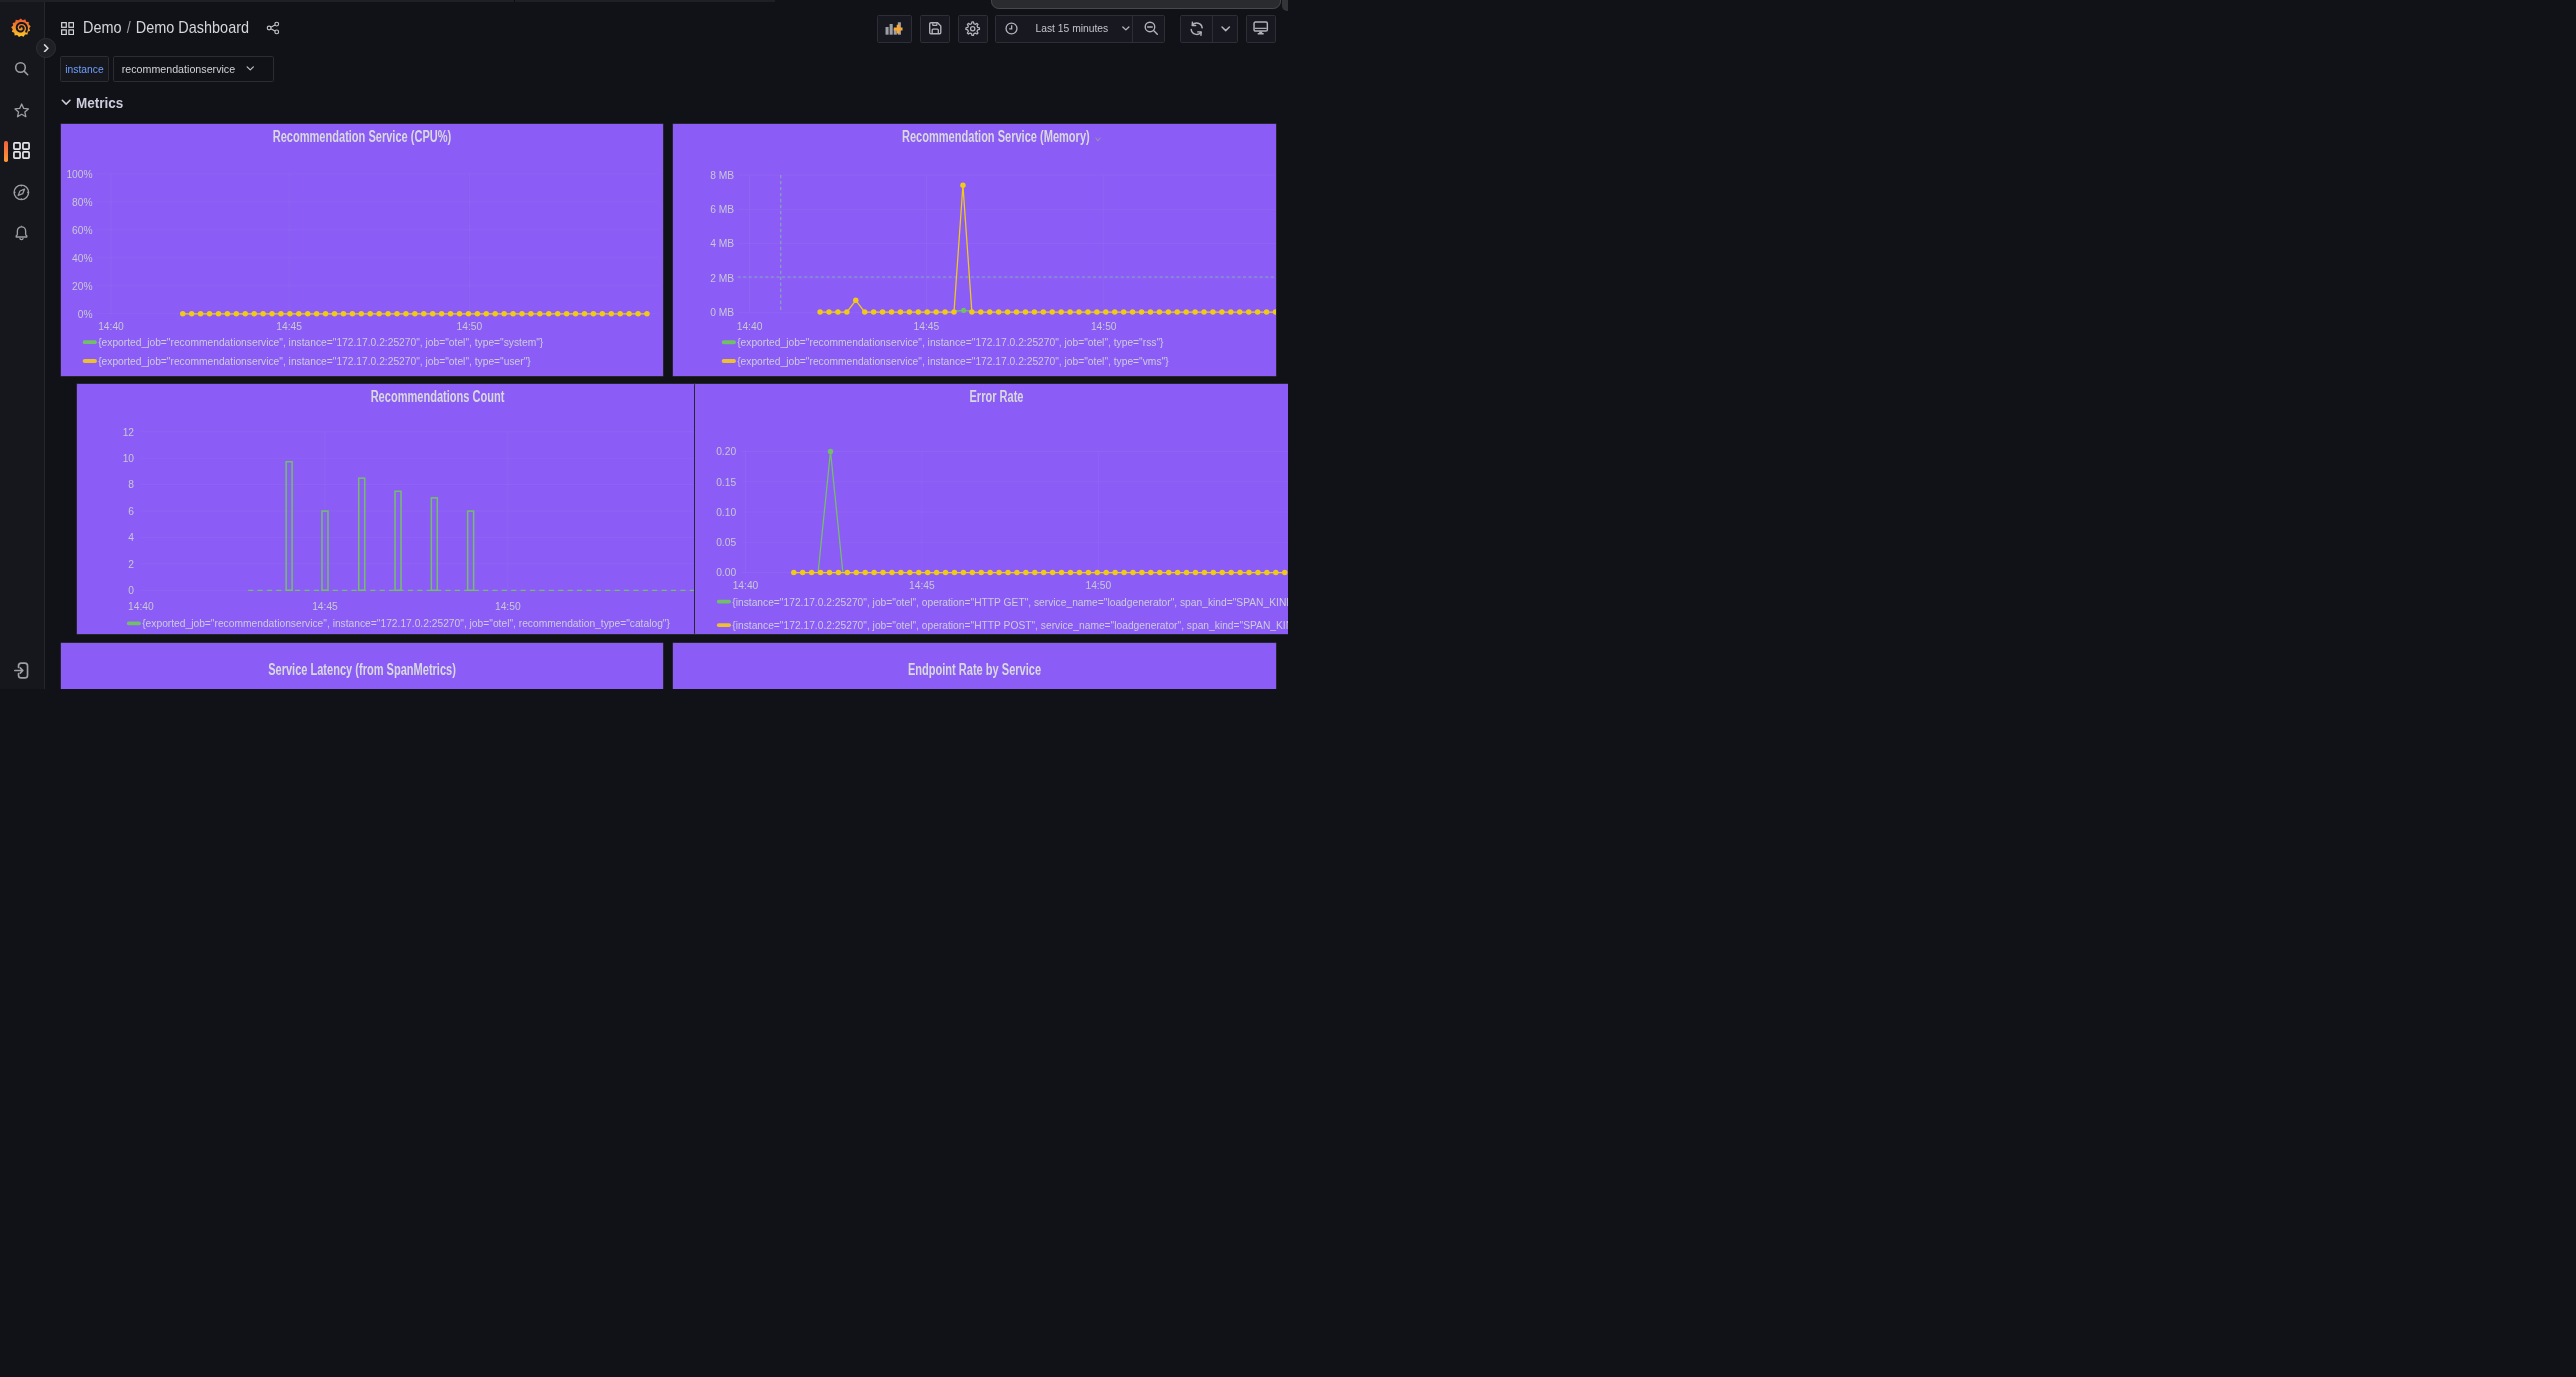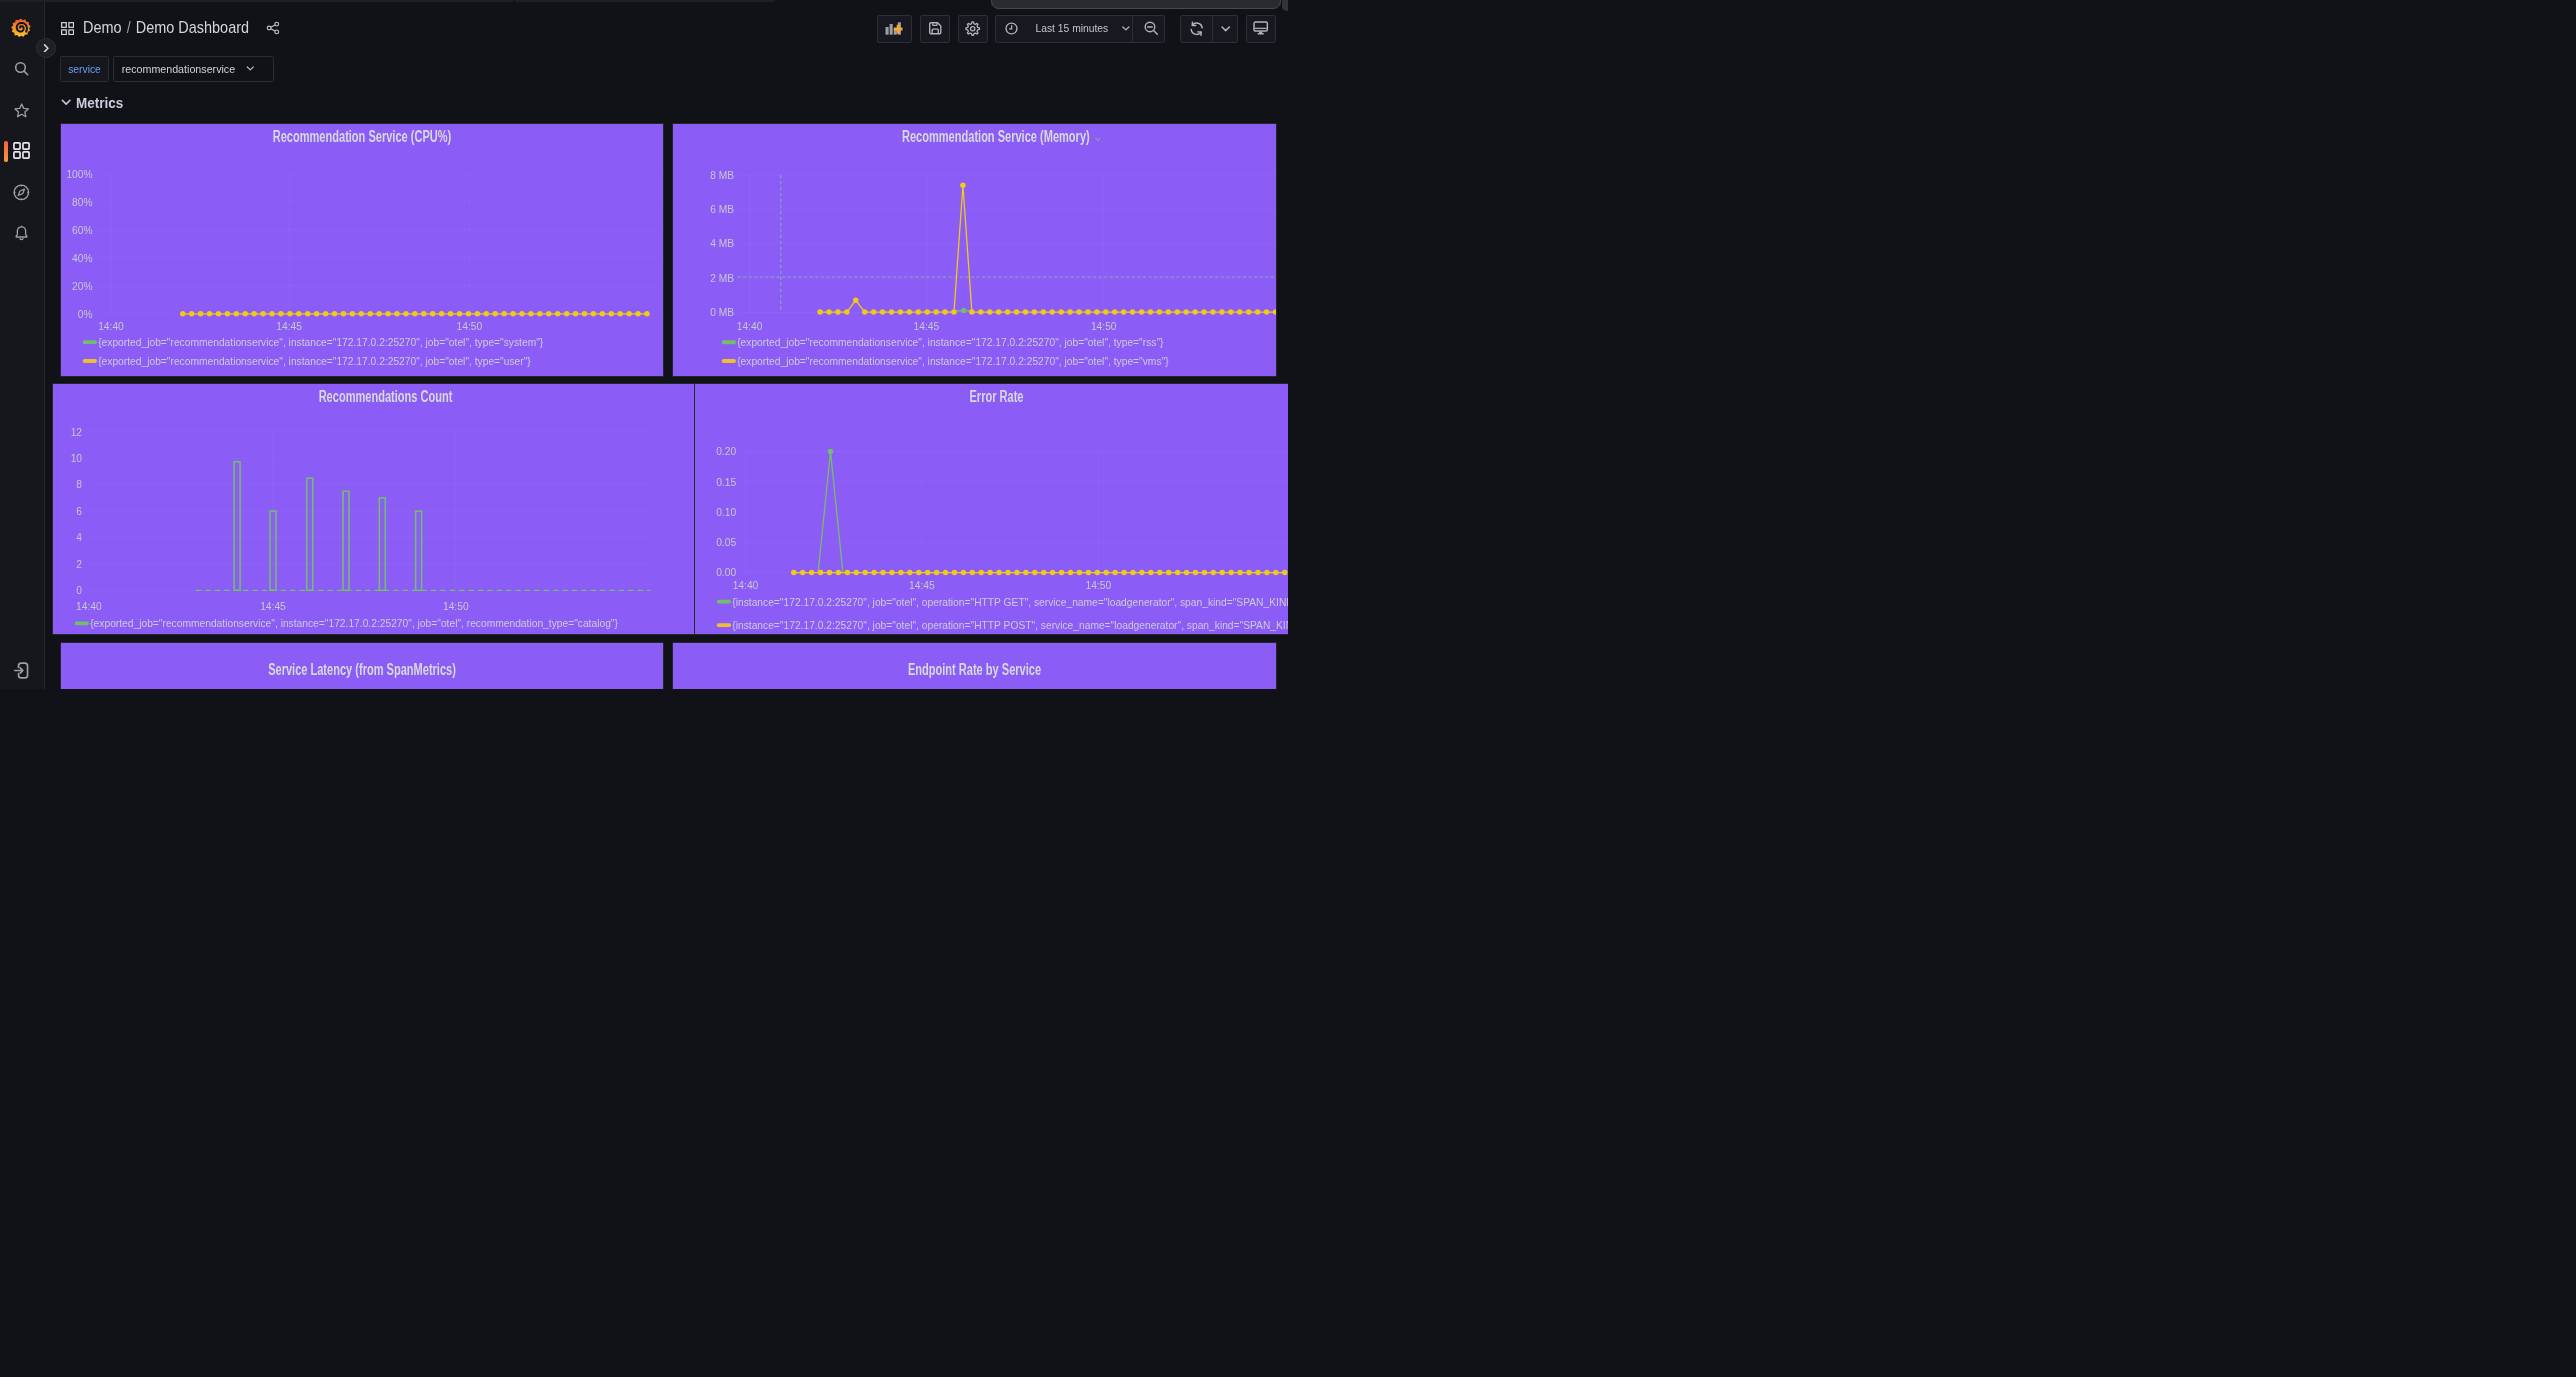--- a/index.html
+++ b/index.html
@@ -166,21 +166,21 @@
     </svg>
   </div>
   <div class="tbtn" style="left:1246px; width:30px;">
     <svg width="15.4" height="14.5" viewBox="0 0 18 17">
       <rect x="1.2" y="1.2" width="15.6" height="10.6" rx="1.6" fill="none" stroke="#b2b3bb" stroke-width="1.7"></rect>
       <path d="M2 8.6 H16" stroke="#b2b3bb" stroke-width="1.4"></path>
       <path d="M7.2 12.3 h3.6 v1.9 h1.7 v1.5 h-7 v-1.5 h1.7 z" fill="#b2b3bb"></path>
     </svg>
   </div>
 
-  <div class="abs" id="varlabel">service</div>
+  <div class="abs" id="varlabel">instance</div>
   <div class="abs" id="varvalue">
       <span>recommendationservice</span>
     <svg width="8.5" height="5.1" viewBox="0 0 11 7" style="margin-left:11px;">
       <path d="M1.2 1.2 L5.5 5.4 L9.8 1.2" fill="none" stroke="#c3c4cb" stroke-width="1.6" stroke-linecap="round" stroke-linejoin="round"></path>
     </svg>
   </div>
 
   <div class="abs" id="metrics">
     <svg width="10.3" height="6.8" viewBox="0 0 12 8">
         <path d="M1.5 1.5 L6 6 L10.5 1.5" fill="none" stroke="#ccccdc" stroke-width="1.8" stroke-linecap="round" stroke-linejoin="round"></path>
@@ -350,21 +350,21 @@
         <circle cx="663.0000000000002" cy="220" r="3.2" fill="#f0ca18"></circle>
         <circle cx="673.4500000000003" cy="220" r="3.2" fill="#f0ca18"></circle>
         <circle cx="683.9000000000003" cy="220" r="3.2" fill="#f0ca18"></circle>
         <rect x="25.5" y="253" width="16.5" height="4.5" rx="2" fill="#73bf69"></rect>
         <text x="43.5" y="260" text-anchor="start" font-size="12" fill="#ccccdc">{exported_job="recommendationservice", instance="172.17.0.2:25270", job="otel", type="rss"}</text>
         <rect x="25.5" y="275" width="16.5" height="4.5" rx="2" fill="#edbf31"></rect>
         <text x="43.5" y="282" text-anchor="start" font-size="12" fill="#ccccdc">{exported_job="recommendationservice", instance="172.17.0.2:25270", job="otel", type="vms"}</text>
         <path d="M700 290 L704 290 L704 286" fill="none" stroke="#6e7076" stroke-width="1.5"></path>
       </svg>
   </div>
-  <div class="panel" style="left:52px; top:383px; width:667px; height:252px;">
+  <div class="panel" style="left:76px; top:383px; width:667px; height:252px;padding-left:28px;">
     <div class="ptitle" style="top:3.8px;">Recommendations Count</div>
     <svg id="p3" width="604" height="252" viewBox="0 0 707 295">
         <line x1="41.5" y1="56" x2="699.5" y2="56" stroke="rgba(204,204,220,0.08)" stroke-width="1"></line>
         <line x1="41.5" y1="86.9" x2="699.5" y2="86.9" stroke="rgba(204,204,220,0.08)" stroke-width="1"></line>
         <line x1="41.5" y1="117.8" x2="699.5" y2="117.8" stroke="rgba(204,204,220,0.08)" stroke-width="1"></line>
         <line x1="41.5" y1="148.7" x2="699.5" y2="148.7" stroke="rgba(204,204,220,0.08)" stroke-width="1"></line>
         <line x1="41.5" y1="179.6" x2="699.5" y2="179.6" stroke="rgba(204,204,220,0.08)" stroke-width="1"></line>
         <line x1="41.5" y1="210.5" x2="699.5" y2="210.5" stroke="rgba(204,204,220,0.08)" stroke-width="1"></line>
         <line x1="41.5" y1="241.5" x2="699.5" y2="241.5" stroke="rgba(204,204,220,0.08)" stroke-width="1"></line>
         <line x1="257.5" y1="56" x2="257.5" y2="241.5" stroke="rgba(204,204,220,0.08)" stroke-width="1"></line>

